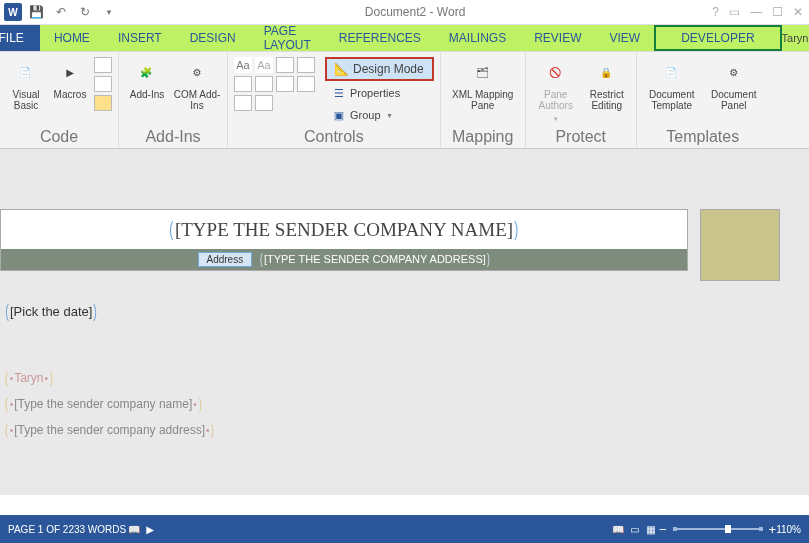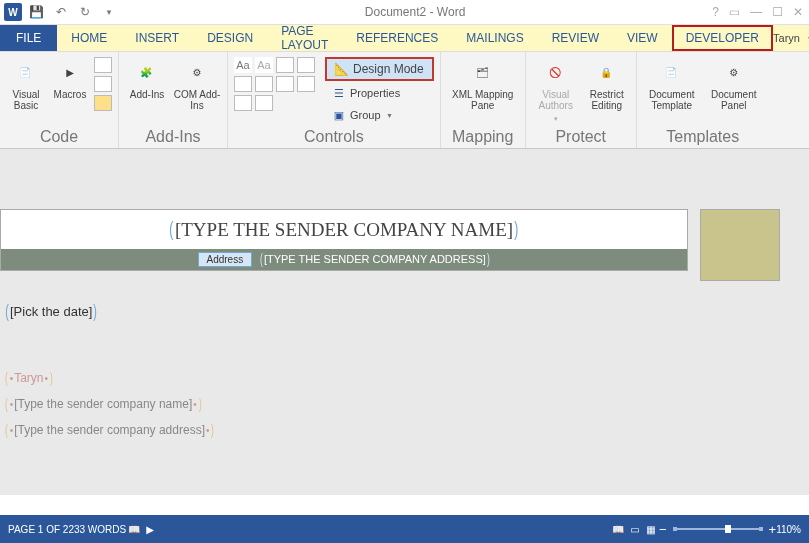--- a/index.html
+++ b/index.html
@@ -8,25 +8,25 @@
 
 .titlebar { height: 25px; background: #fff; display: flex; align-items: center; border-bottom: 1px solid #e0e0e0; }
 .qat { display: flex; align-items: center; gap: 6px; padding-left: 4px; }
 .qat .w-icon { background:#2b579a; color:#fff; width:18px; height:18px; display:flex; align-items:center; justify-content:center; font-weight:bold; font-size:10px; border-radius:2px;}
 .qat .qbtn { width:18px; height:18px; display:flex; align-items:center; justify-content:center; color:#777; font-size:12px;}
 .title-center { flex:1; text-align:center; color:#777; font-size:12px;}
 .title-right { display:flex; gap:10px; padding-right:6px; color:#aaa; }
 .title-right span { font-size:12px; }
 
 
-.tabstrip { height:26px; display:flex; align-items:stretch; background:#fef9c3; font-size:12px; }
+.tabstrip { height:26px; display:flex; align-items:stretch; background:#bef264; font-size:12px;justify-content:center; }
 .tab { padding:0 14px; display:flex; align-items:center; color:#2b579a; cursor:pointer; position:relative;}
 .tab.file { background:#2b579a; color:#fff; padding:0 16px; }
 .tab.active { color:#2b579a; }
-.tab.highlight { border:2px solid #b91c1c; padding:0 12px; line-height:22px; }
+.tab.highlight { border:2px solid #15803d; padding:0 25px; line-height:22px; }
 .tab-right { margin-left:auto; display:flex; align-items:center; gap:8px; padding-right:6px; color:#444;}
 
 
 .ribbon { height:98px; background:#f3f3f3; border-top:1px solid #ddd; border-bottom:1px solid #c7c7c7; display:flex; }
 .group { display:flex; flex-direction:column; border-right:1px solid #ddd; padding:3px 6px 0 6px; }
 .group-body { flex:1; display:flex; gap:4px; align-items:flex-start; }
 .group-label { text-align:center; color:#777; font-size:16px; padding:2px 0; }
 .bigbtn { display:flex; flex-direction:column; align-items:center; width:50px; padding-top:2px; gap:2px; color:#444; text-align:center; line-height:11px; font-size:10px; cursor:pointer;}
 .bigbtn.disabled { color:#aaa; }
 .bigbtn .bicon { width:30px; height:30px; display:flex; align-items:center; justify-content:center; }
@@ -199,21 +199,21 @@
         <span>XML Mapping Pane</span>
       </div>
     </div>
     <div class="group-label">Mapping</div>
   </div>
 
   <div class="group">
     <div class="group-body">
       <div class="bigbtn disabled" style="width:48px;">
         <div class="bicon">🚫</div>
-        <span>Visual Authors</span>
+        <span>Pane Authors</span>
         <span style="font-size:7px;">▾</span>
       </div>
       <div class="bigbtn" style="width:46px;">
         <div class="bicon">🔒</div>
         <span>Restrict Editing</span>
       </div>
     </div>
     <div class="group-label">Protect</div>
   </div>
 

